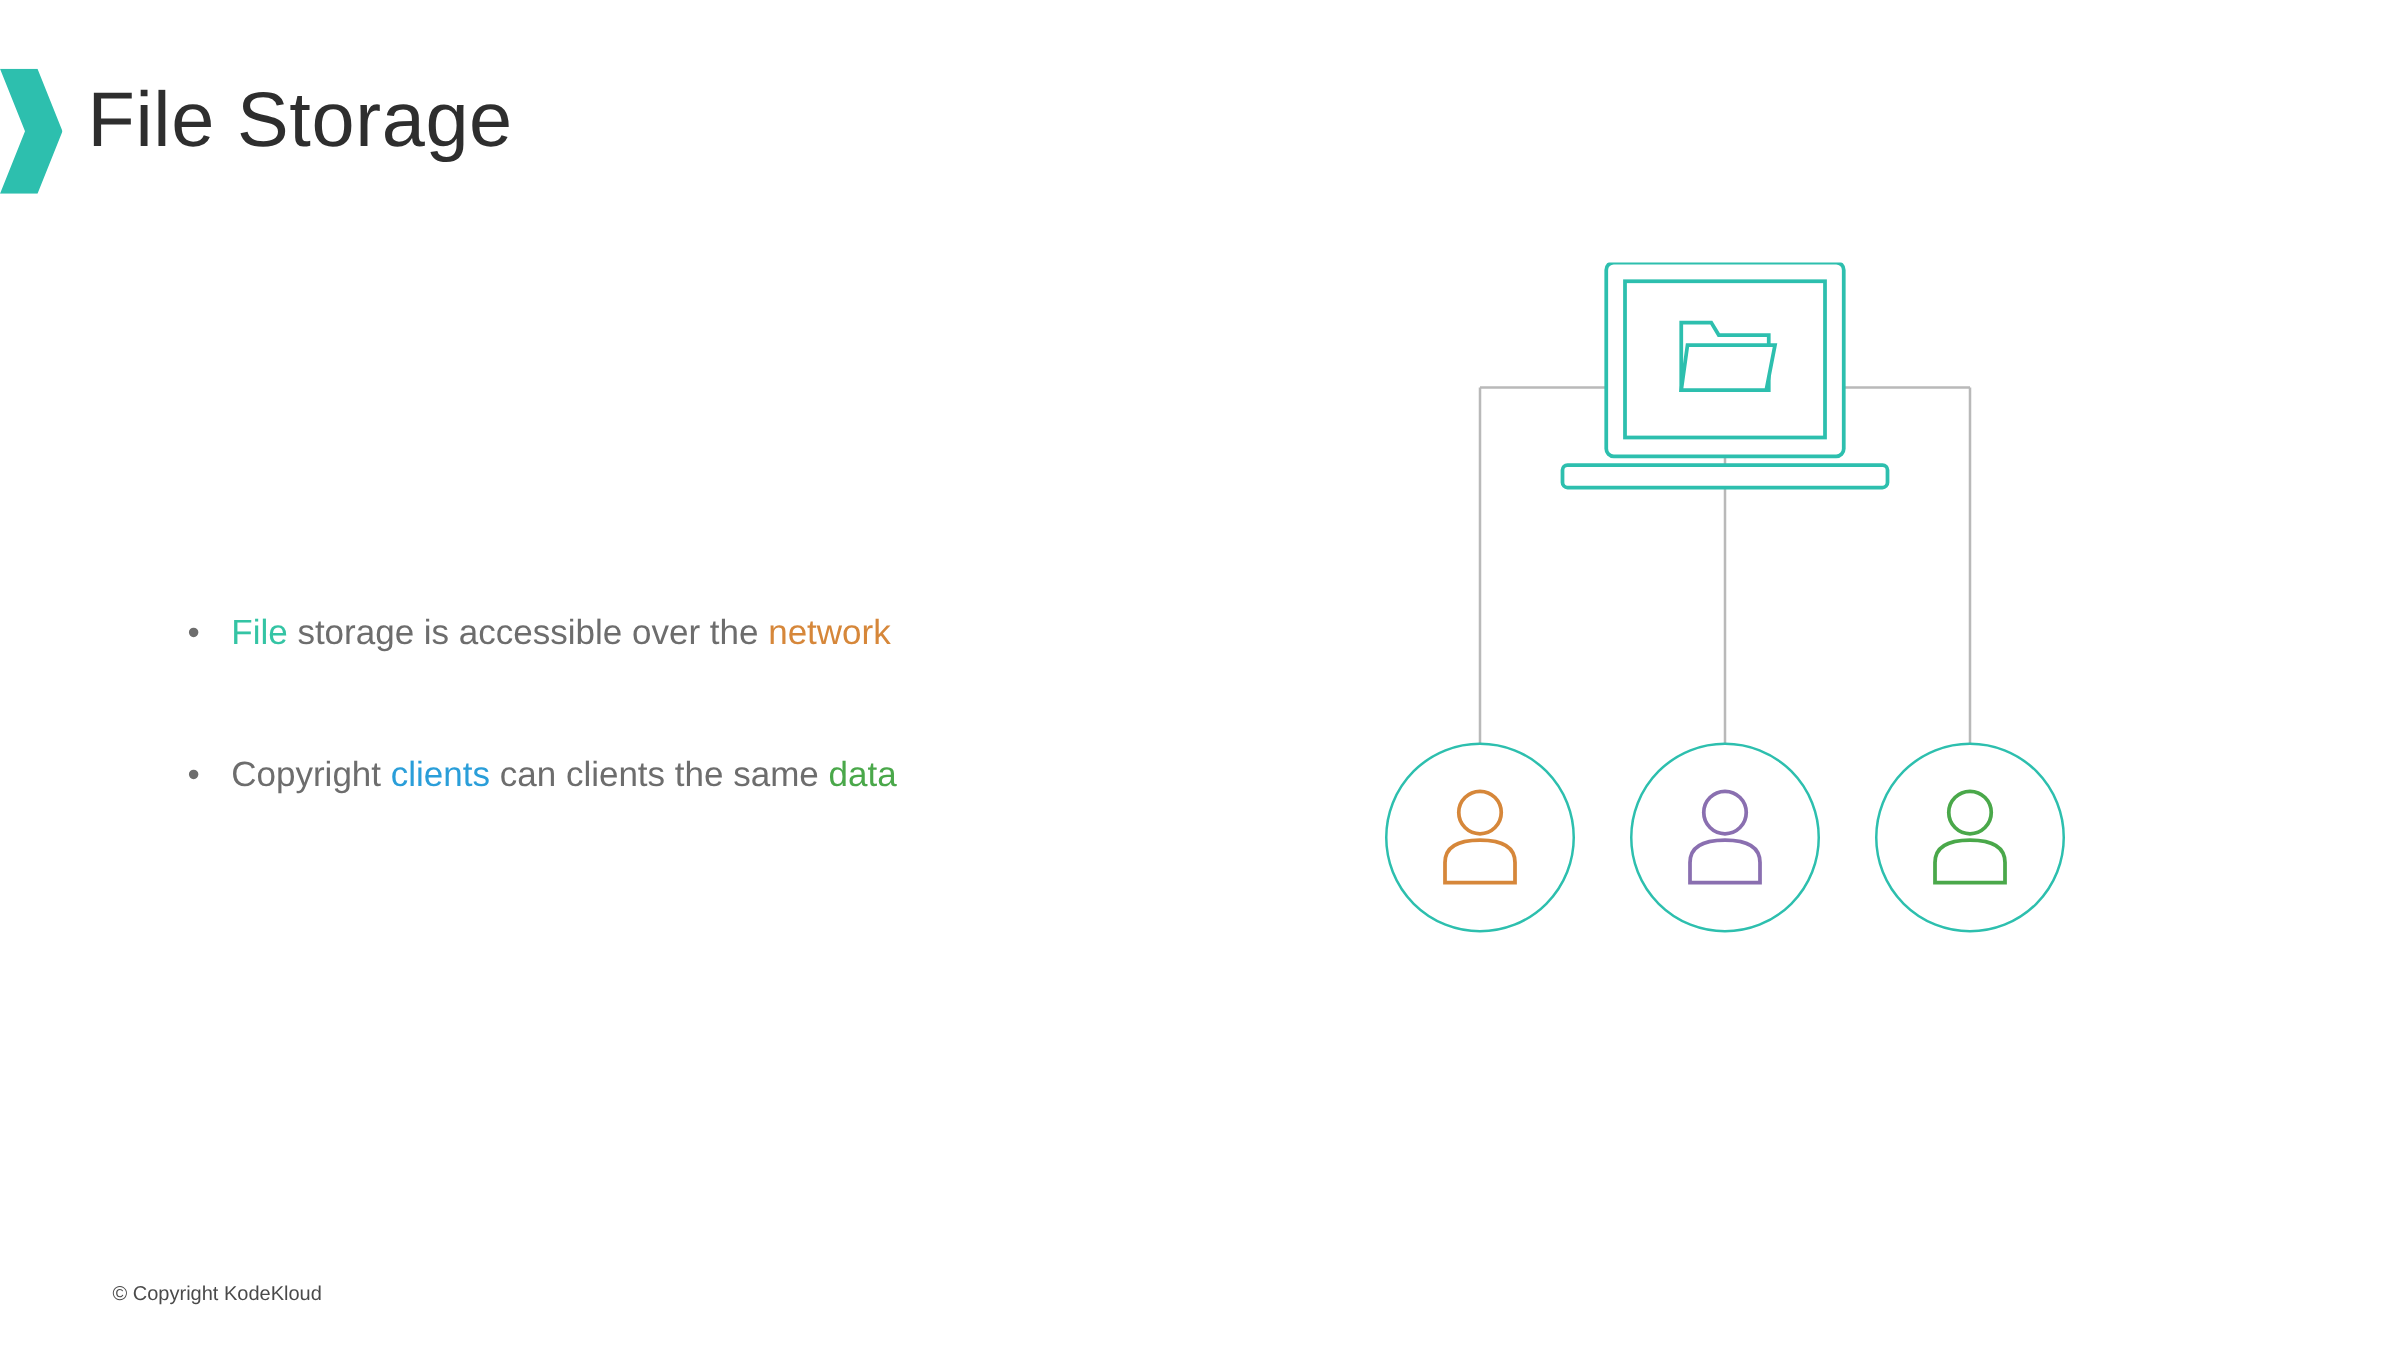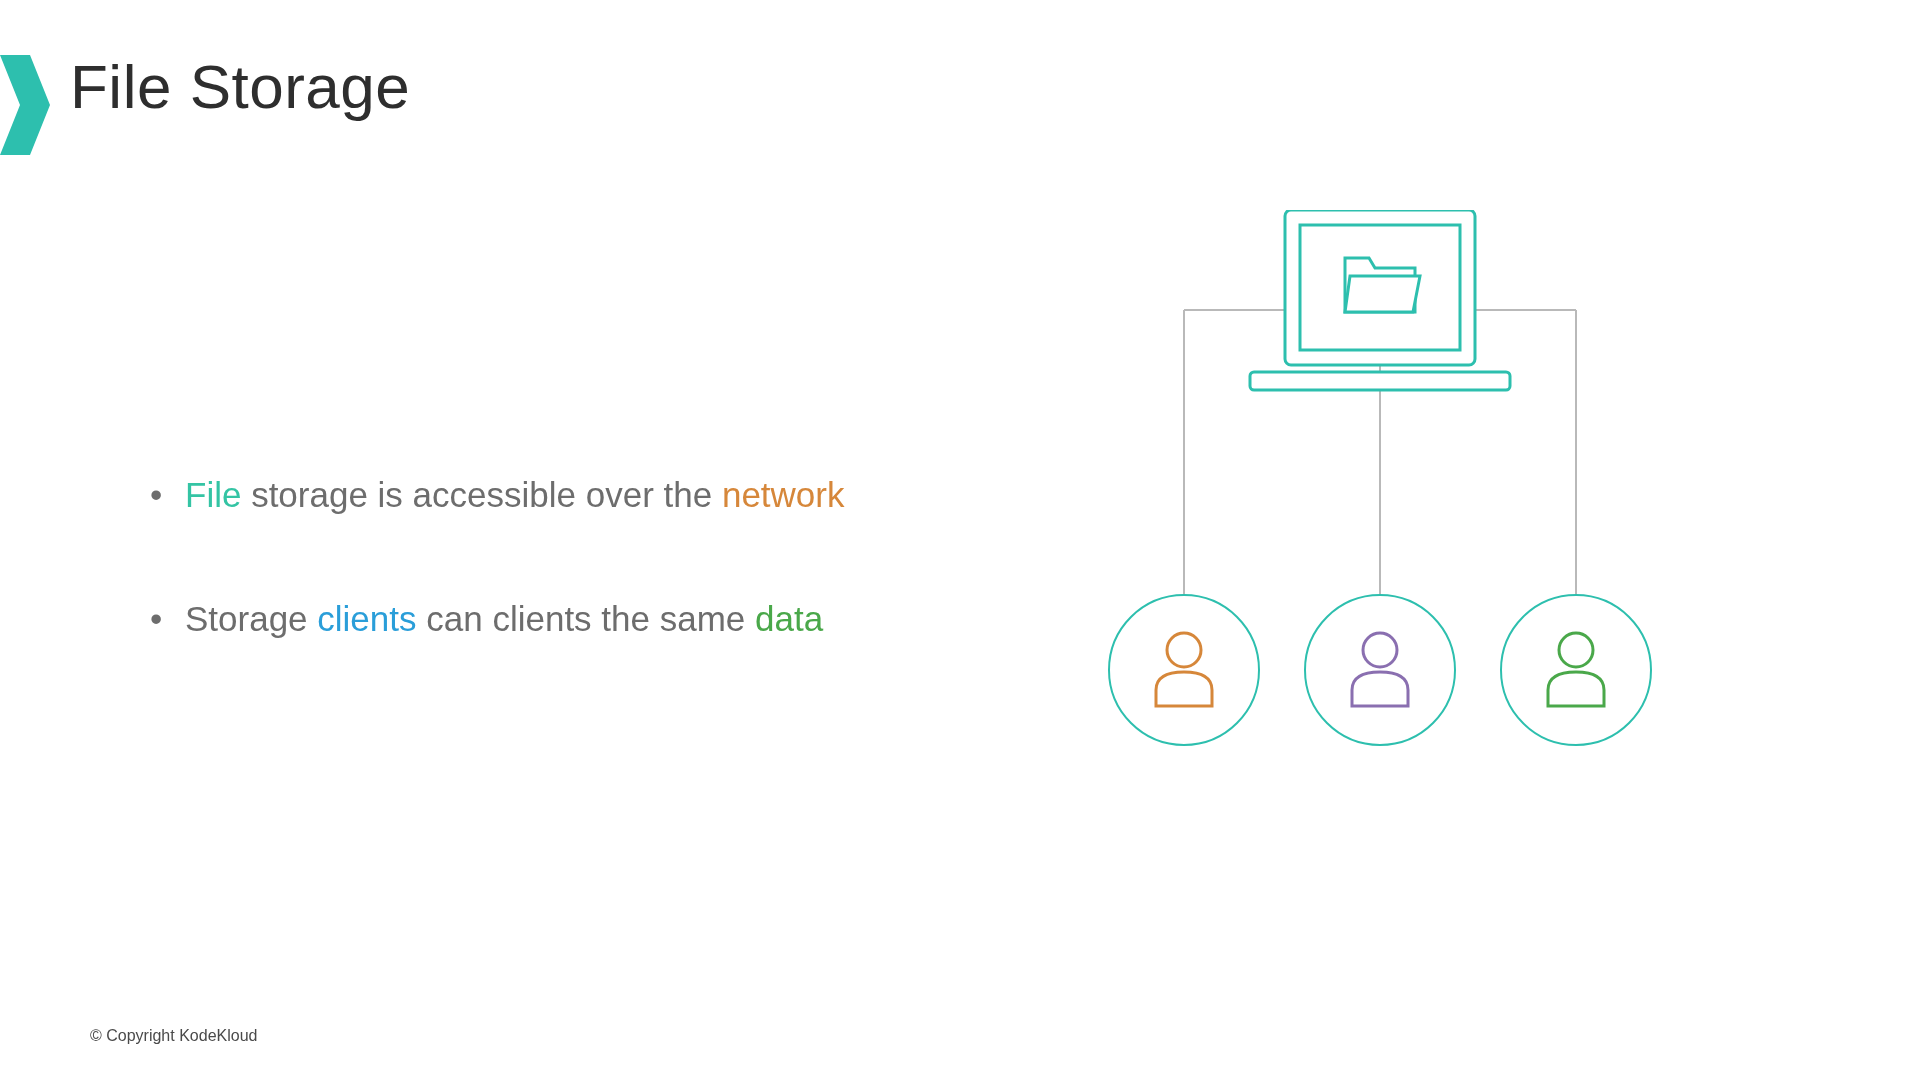--- a/index.html
+++ b/index.html
@@ -8,41 +8,42 @@
   
   .chevron {
     position: absolute;
     top: 55px;
     left: 0;
   }
 
   
   .title {
     position: absolute;
-    top: 51px;
+    top: 61px;
     left: 70px;
     font-size: 62px;
     font-weight: 400;
     color: #2e2e2e;
     letter-spacing: 0.5px;
   }
 
   
   .bullets {
     position: absolute;
     top: 470px;
     left: 185px;
     list-style: none;
   }
   .bullets li {
-    font-size: 35px;
+    font-size: 28px;
     color: #6d6d6d;
     margin-bottom: 75px;
     position: relative;
     line-height: 1.4;
+    margin-top: 16px;
   }
   .bullets li::before {
     content: "•";
     position: absolute;
     left: -35px;
     color: #6d6d6d;
   }
 
   
   .c-file    { color: #34c4a4; font-weight: 500; }
@@ -77,21 +78,21 @@
   </svg>
 </div>
 
 <h1 class="title">File Storage</h1>
 
 <ul class="bullets">
   <li>
     <span class="c-file">File</span><span> storage is accessible over the </span><span class="c-network">network</span>
   </li>
   <li>
-    <span>Storage </span><span class="c-clients">clients</span><span> can clients the same </span><span class="c-data">data</span>
+    <span>Copyright </span><span class="c-clients">clients</span><span> can clients the same </span><span class="c-data">data</span>
   </li>
 </ul>
 
 <div class="diagram">
   <svg width="560" height="540" viewBox="0 0 560 540">
 
     <line x1="84" y1="100" x2="476" y2="100" stroke="#b9b9b9" stroke-width="2"></line>
 
     <line x1="84" y1="100" x2="84" y2="385" stroke="#b9b9b9" stroke-width="2"></line>
     <line x1="280" y1="100" x2="280" y2="385" stroke="#b9b9b9" stroke-width="2"></line>

